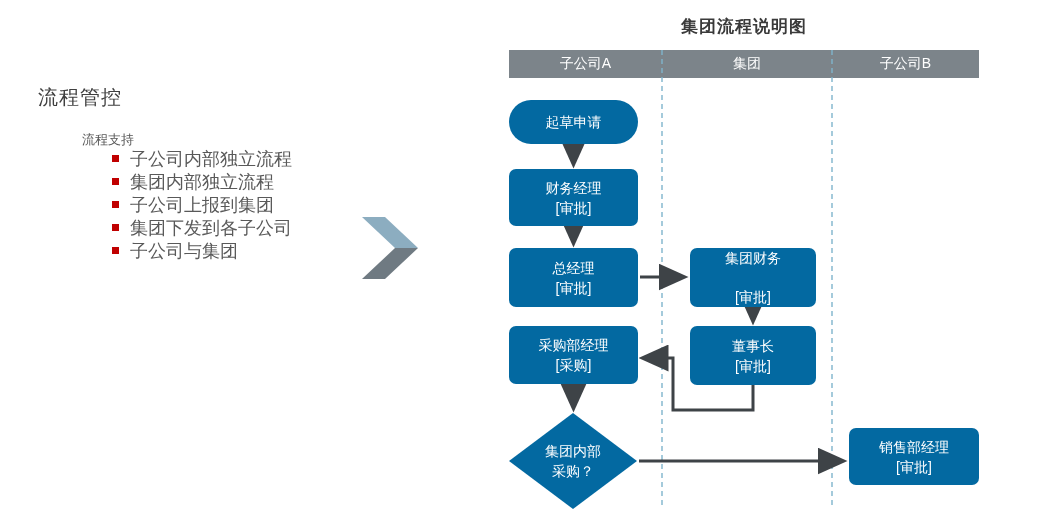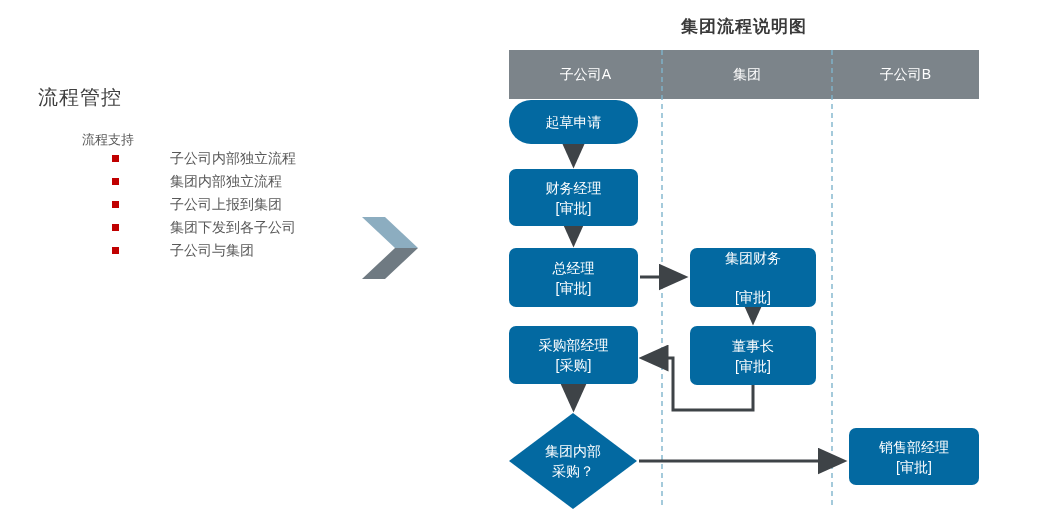--- a/index.html
+++ b/index.html
@@ -9,29 +9,29 @@
     font-family:"Liberation Sans","DejaVu Sans",sans-serif;
   }
   .abs{position:absolute;}
 
   
   .lp-title{left:38px;top:84px;font-size:20px;color:#3f3f3f;letter-spacing:1px;}
   .lp-subtitle{left:38px;top:131px;font-size:13px;color:#595959;margin-left:44px;}
   .lp-list{left:112px;top:147px;}
   .lp-item{display:flex;align-items:center;height:23px;}
   .lp-bullet{width:7px;height:7px;background:#c00000;margin-right:11px;flex:0 0 auto;}
-  .lp-text{font-size:14px;color:#595959;white-space:nowrap;margin-left:40px;}
+  .lp-text{font-size:18px;color:#595959;white-space:nowrap;}
 
   
   .chevron{left:362px;top:217px;width:56px;height:62px;}
 
   
   .dg-title{left:509px;top:15px;width:470px;text-align:center;
             font-size:17px;font-weight:bold;color:#3a3a3a;letter-spacing:1px;z-index:4;}
-  .dg-header{left:509px;top:50px;width:470px;height:49px;background:#7c848a;
+  .dg-header{left:509px;top:50px;width:470px;height:28px;background:#7c848a;
              display:flex;z-index:1;}
   .dg-lane{display:flex;align-items:center;justify-content:center;
            color:#ffffff;font-size:14px;}
   .dg-lane.l1{width:153px;}
   .dg-lane.l2{width:170px;}
   .dg-lane.l3{width:147px;}
 
   .wires{left:0;top:0;width:1043px;height:527px;z-index:2;pointer-events:none;}
 
   .node{background:#0369a1;color:#ffffff;font-size:14px;line-height:20px;

